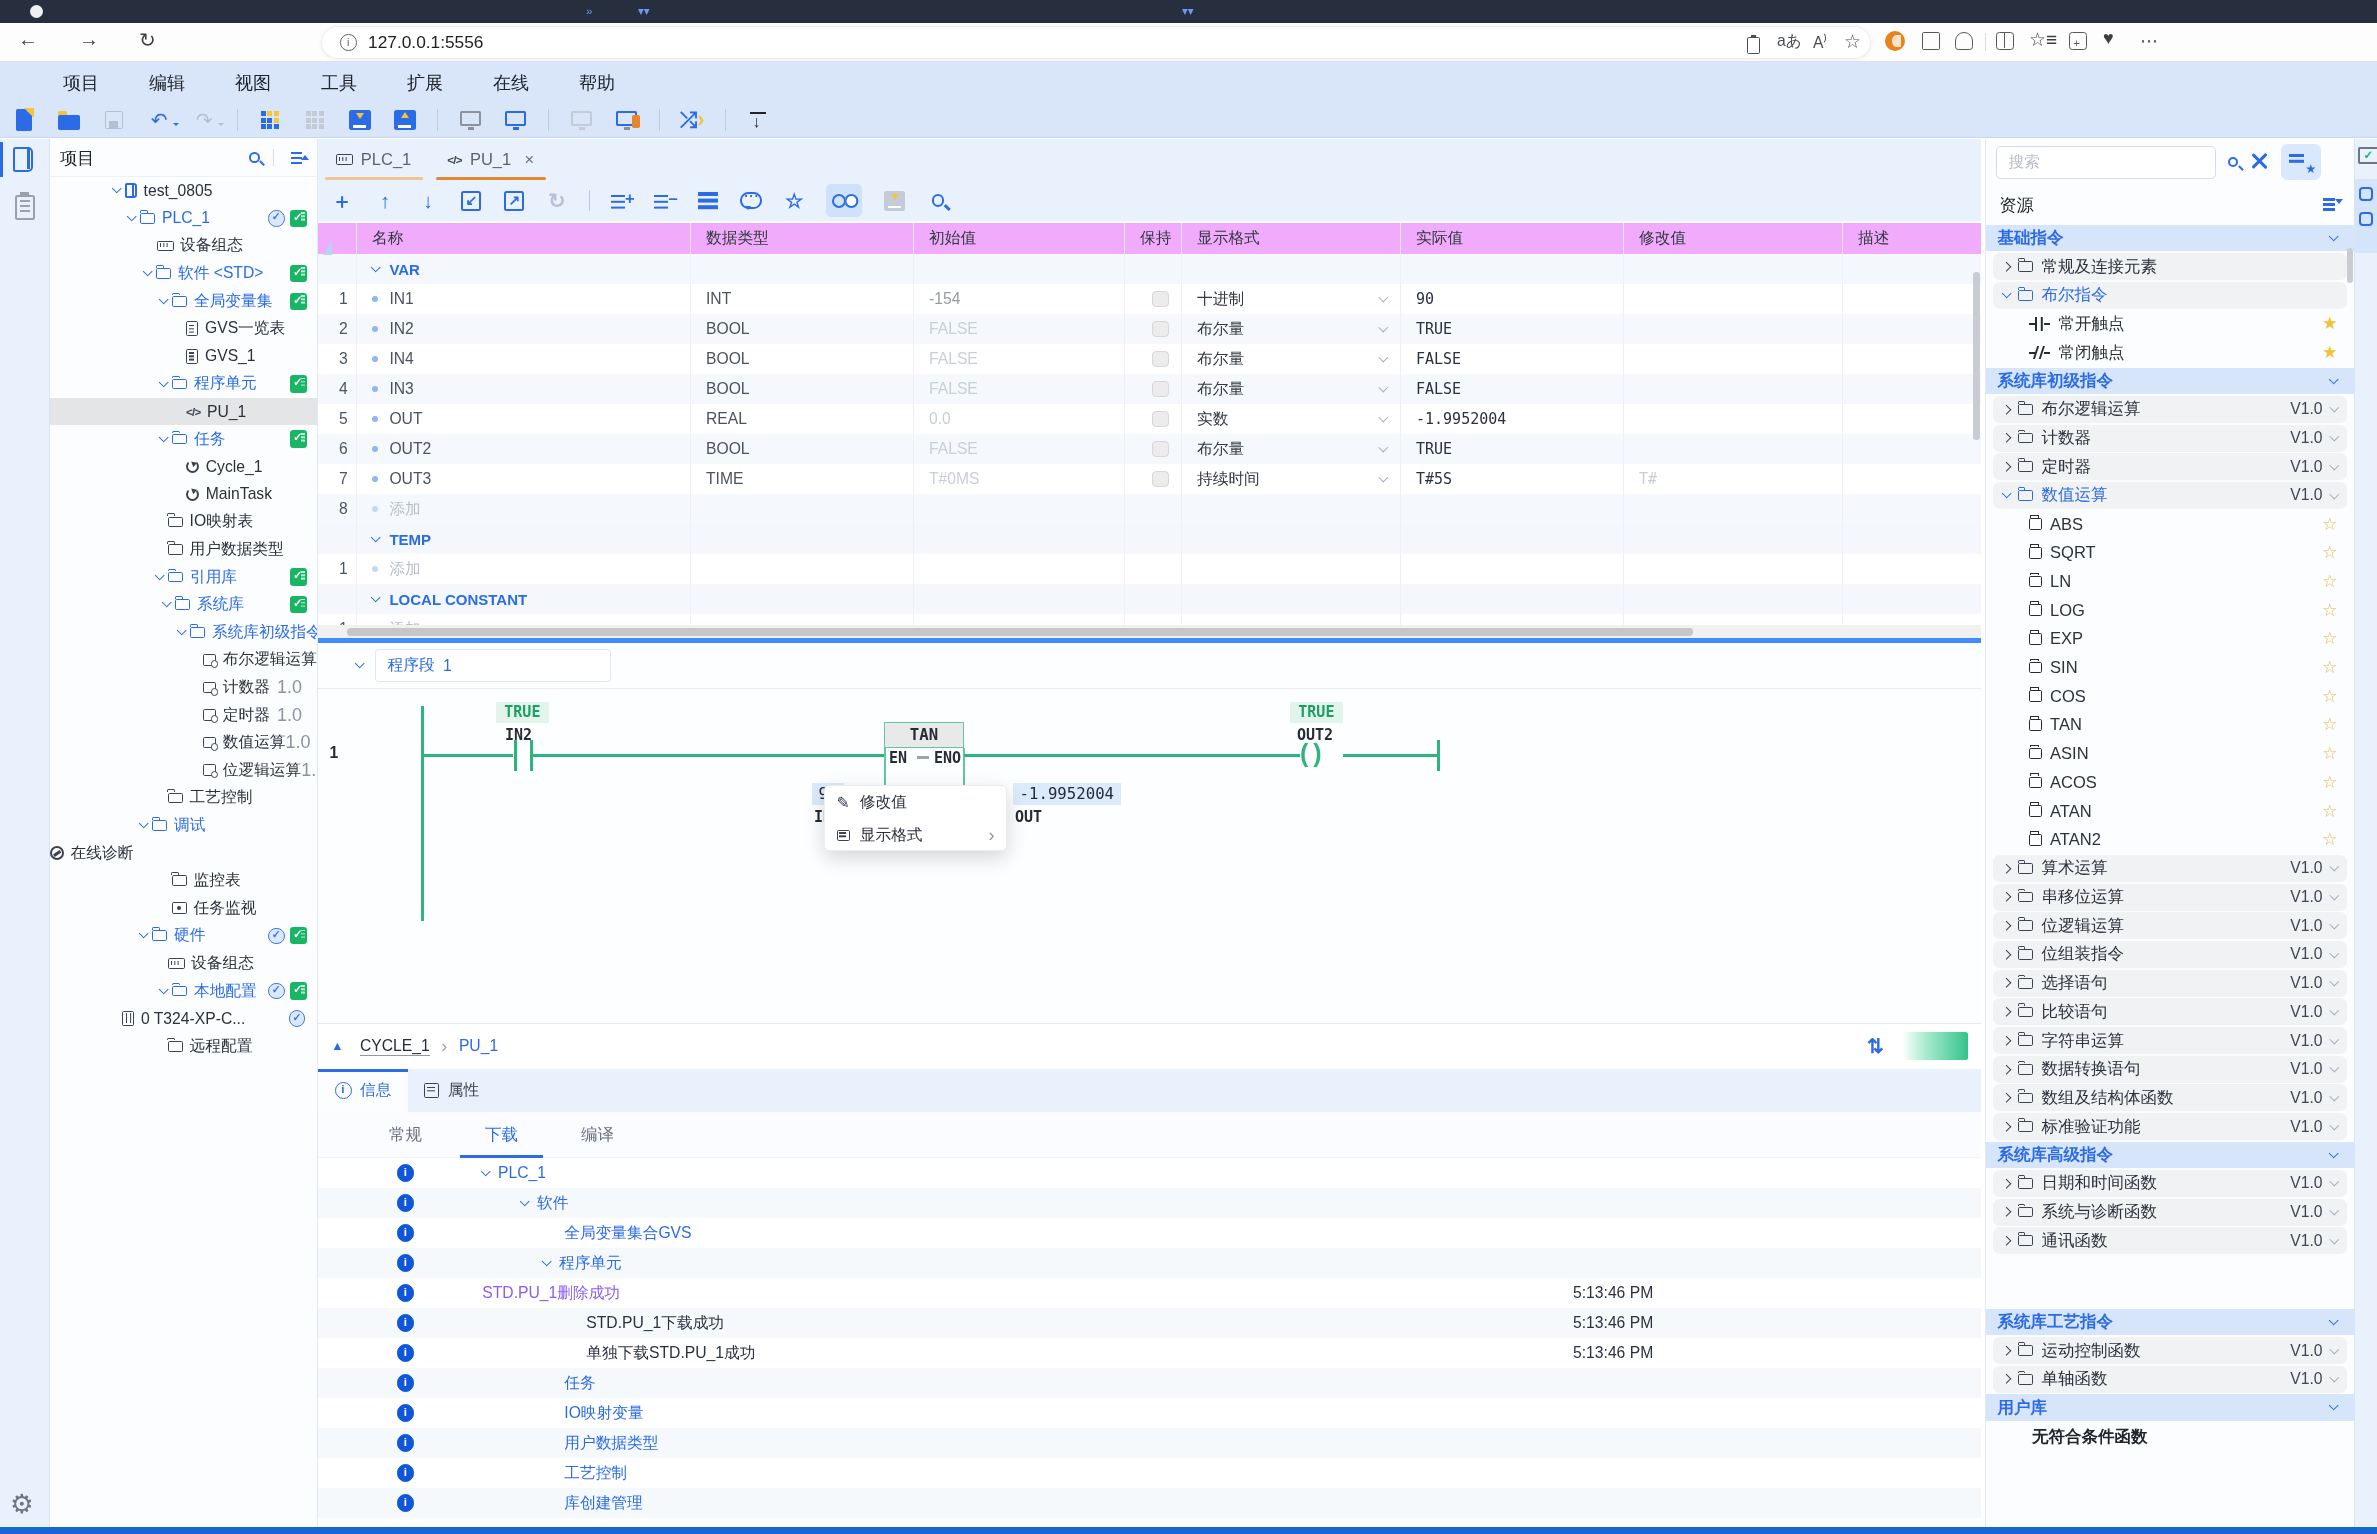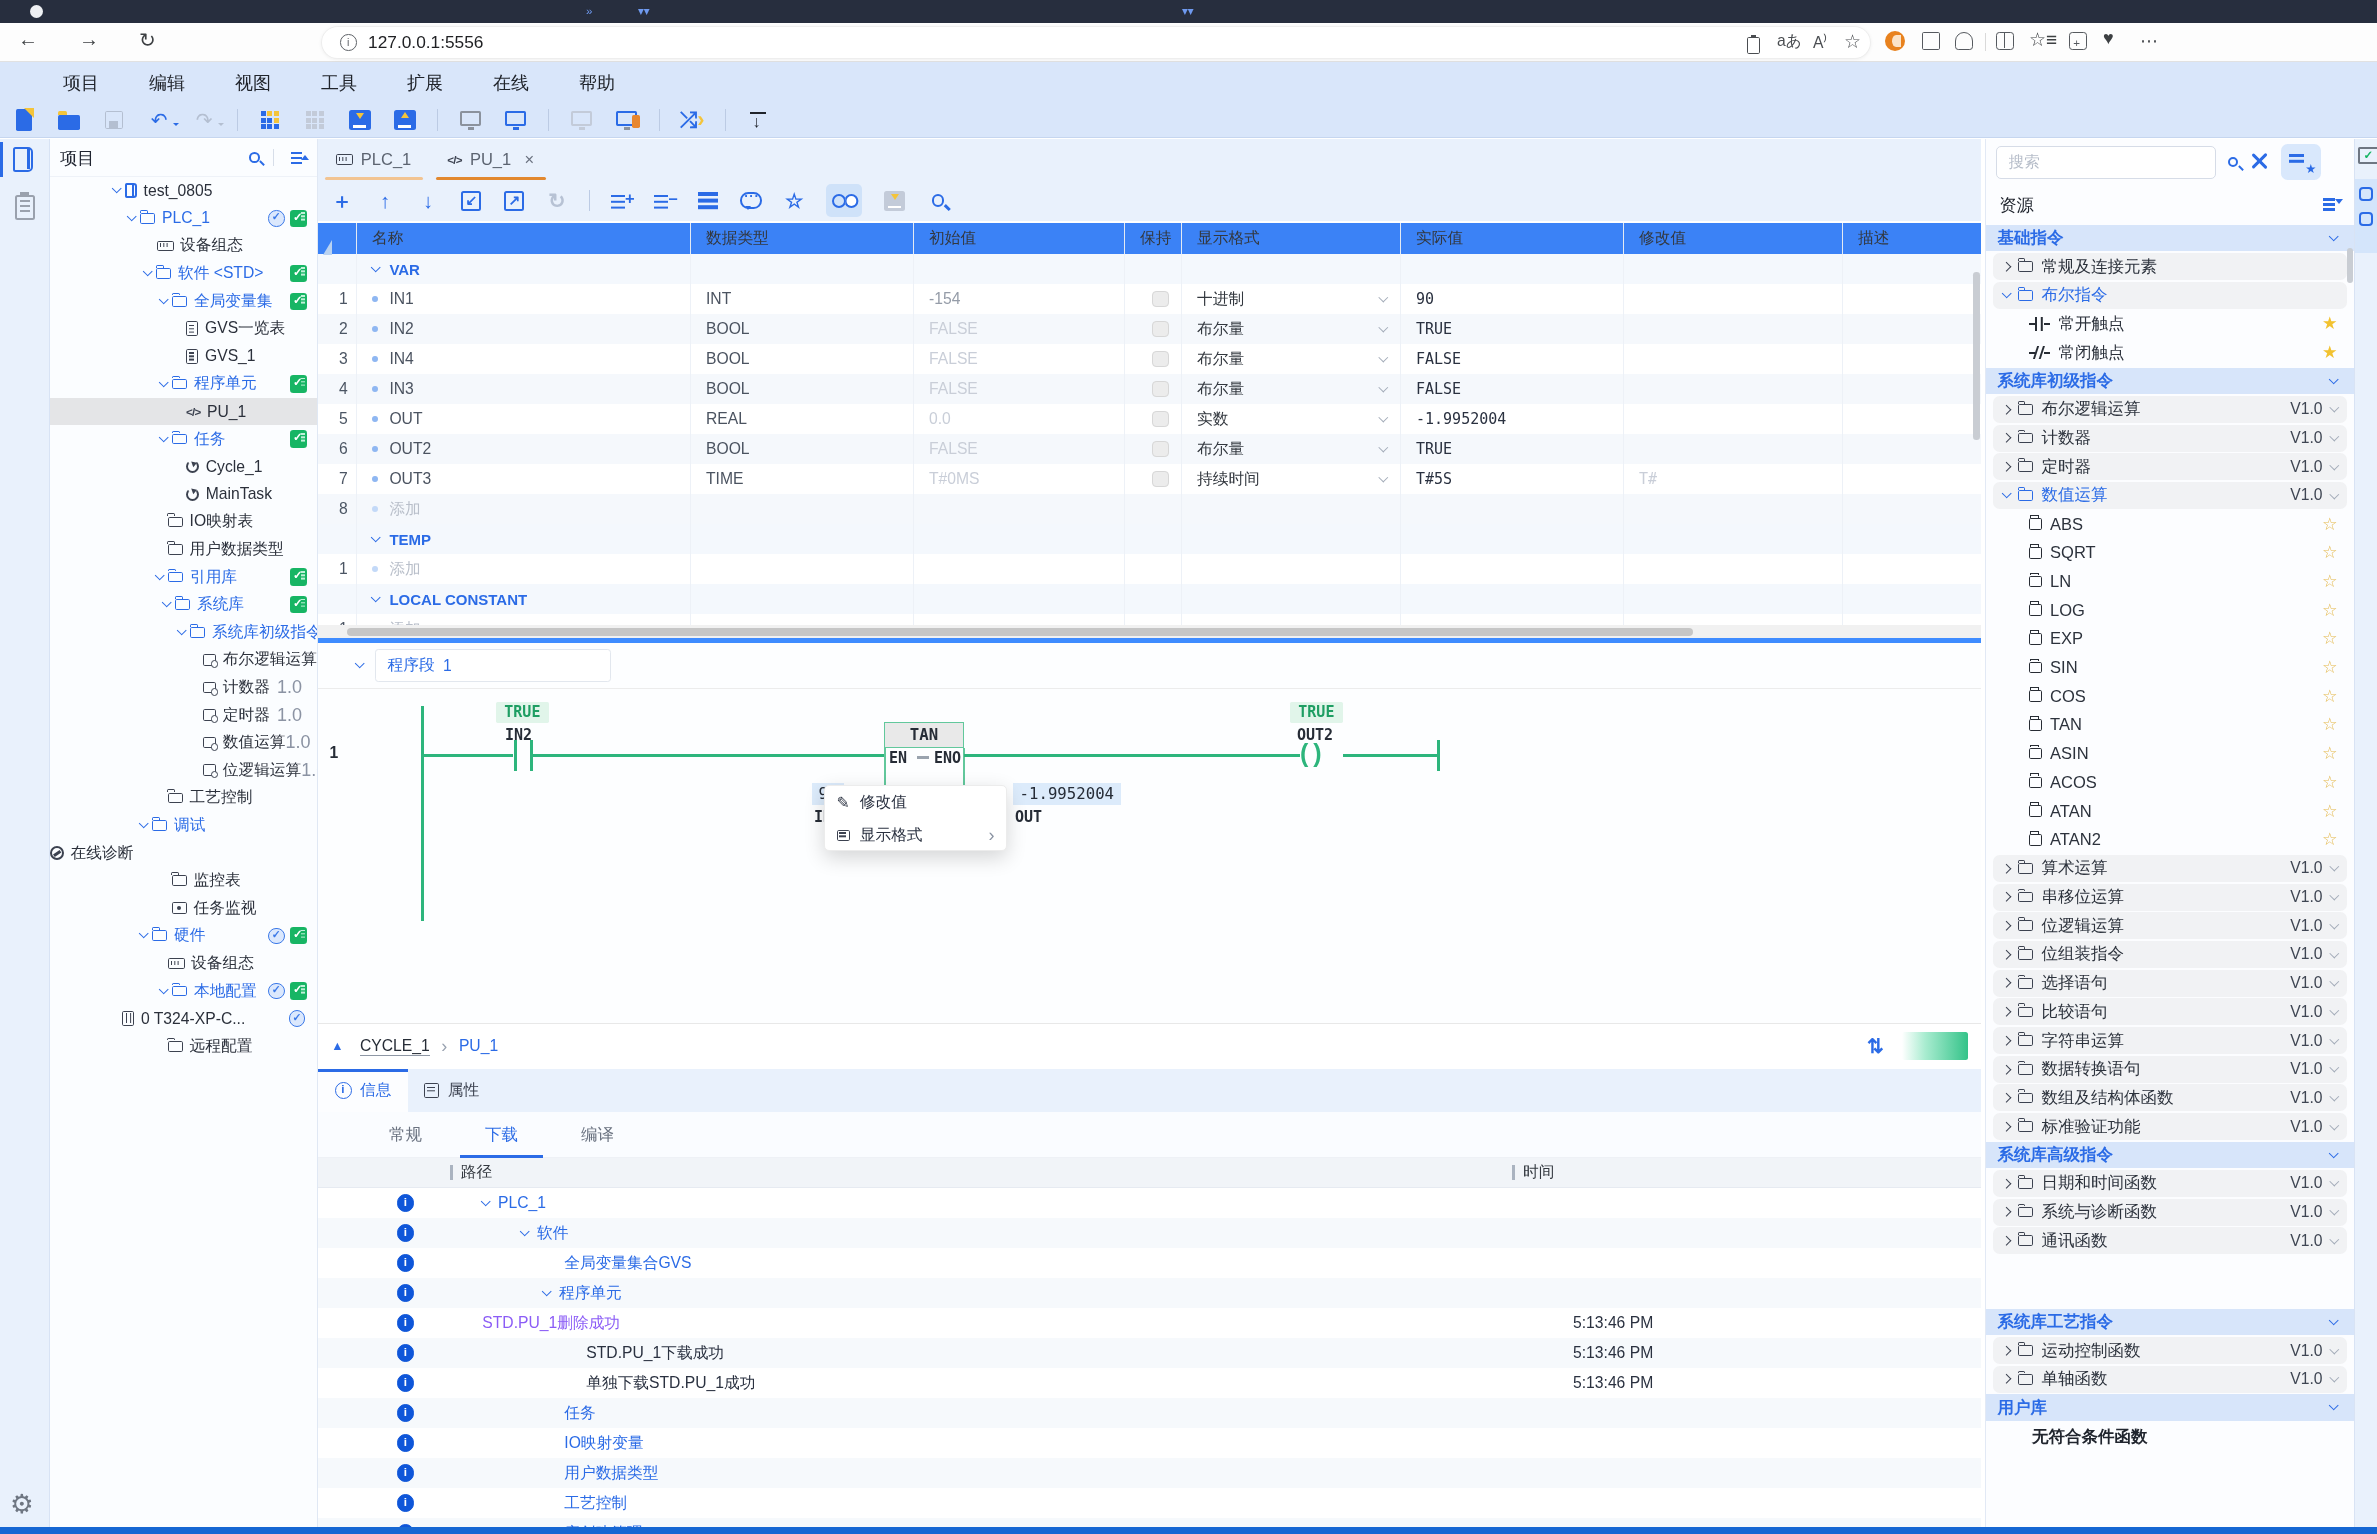--- a/index.html
+++ b/index.html
@@ -134,21 +134,21 @@
 .bub::before{content:"";position:absolute;left:2.5px;bottom:-5.8px;border:3.3px solid transparent;border-top:4.1px solid #2b6be6}
 .binoc{width:36px;height:33px;background:#cfe2f9;border-radius:5px;position:relative}
 .binoc::before{content:"";position:absolute;left:5.8px;top:10px;width:10px;height:10px;border:2.1px solid #2b6be6;border-radius:50%;box-shadow:12.4px 0 0 -2.1px #fff,12.4px 0 0 0 #2b6be6}
 .magb{width:12.4px;height:12.4px;border:2.5px solid #2b6be6;border-radius:50%;position:relative}
 .magb::after{content:"";position:absolute;left:10px;top:10px;width:6.6px;height:2.5px;background:#2b6be6;transform:rotate(45deg)}
 
 #vargrid{position:absolute;left:0;top:84px;width:100%;height:402px;overflow:hidden;font-size:15.7px}
 .vrow{display:grid;grid-template-columns:39px 334px 223px 211px 57px 219px 223px 219px 1fr;height:30px;align-items:center}
 .vrow>div{height:100%;display:flex;align-items:center;border-right:0.8px solid #edf1f7;padding-left:15px}
 .vrow>div:last-child{border-right:none}
-.vhead{height:31px;background:#3b82f6;color:#33383f}
+.vhead{height:31px;background:#f0abfc;color:#33383f}
 .vhead>div{border-right:0.8px solid #e4eaf3}
 .tint{background:#f5f8fc}
 .gtint{background:#f4f8fd}
 .numc{justify-content:flex-end;padding-right:8.3px;padding-left:0;color:#4b5563}
 .bdot{width:5.8px;height:5.8px;border-radius:50%;background:#8fb7f2;margin-right:11.6px;flex:none}
 .bdot.lt{background:#c3d9f8}
 .nmc{color:#4b5360}
 .inic{color:#c9ced8}
 .inic.d{color:#959ca8}
 .chkb{width:16.5px;height:16.5px;background:#ececec;border:0.8px solid #d7d7d7;border-radius:4.1px;margin:auto}
@@ -954,26 +954,20 @@
         <div class="itab">
             <span class="propic"></span>
             <span>属性</span>
           </div>
       </div>
       <div id="subtabs">
         <span class="stab">常规</span>
         <span class="stab act">下载</span>
         <span class="stab">编译</span>
       </div>
-      <div id="loghead">
-        <span class="colbar" style="margin-left:132px"></span>
-          <span>路径</span>
-        <span class="colbar" style="margin-left:1020px"></span>
-          <span>时间</span>
-      </div>
       <div>
         <div class="lrow">
             <span class="iinfo" style="margin-left:79px"></span>
             <span class="cvd" style="margin-left:68px"></span>
             <span class="blue" style="margin-left:8.3px">PLC_1</span>
           </div>
         <div class="lrow">
             <span class="iinfo" style="margin-left:79px"></span>
             <span class="cvd" style="margin-left:107px"></span>
             <span class="blue" style="margin-left:8.3px">软件</span>

